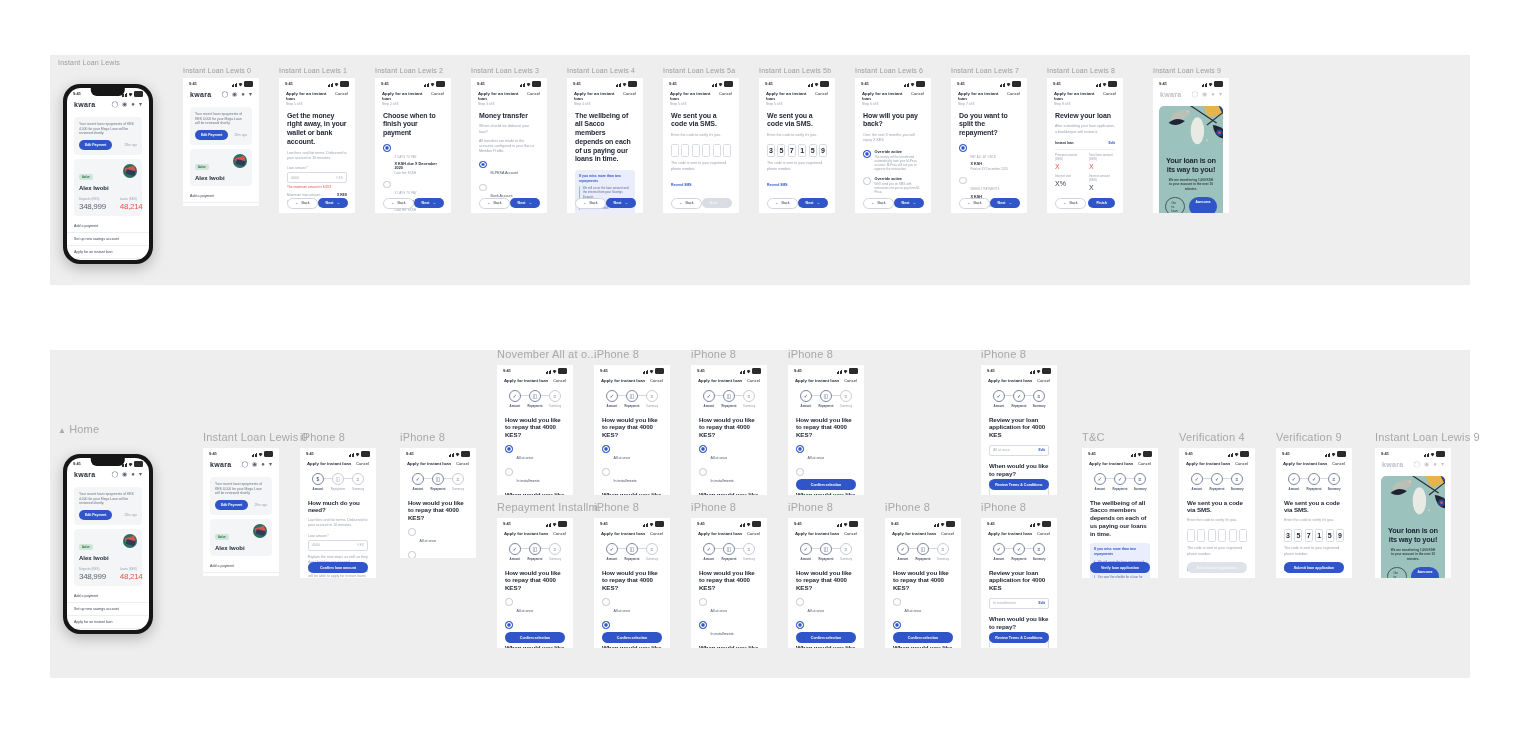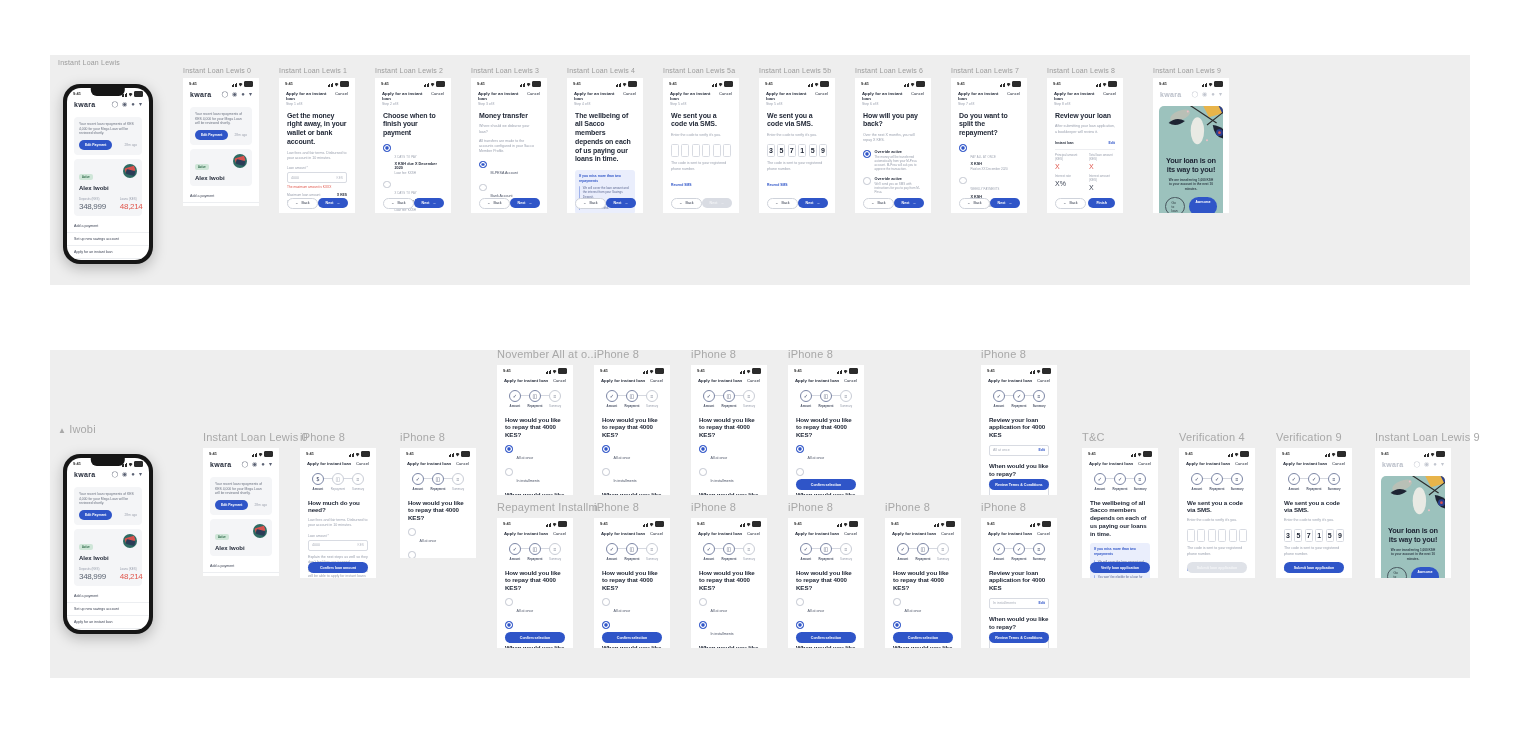--- a/index.html
+++ b/index.html
@@ -813,21 +813,21 @@
         <span class="b1">Go to loan</span>
         <span class="b2">Awesome</span>
       </div>
     </div>
 
   </div>
 </div>
 
 <div class="frame" style="left:58px;top:440px;width:100px;height:200px;">
   <div class="frame-title big">
-    <span class="home-ico">▲</span><span>Iwobi</span>
+    <span class="home-ico">▲</span><span>Home</span>
   </div>
   <div class="phone" style="left:5px;top:14px;width:90px;height:180px;">
     <div class="inner">
       <div class="notch"></div>
       <div class="statusbar">
           <span>9:41</span>
           <span class="right">
             <span class="bars">
               <i></i>
               <i></i>

